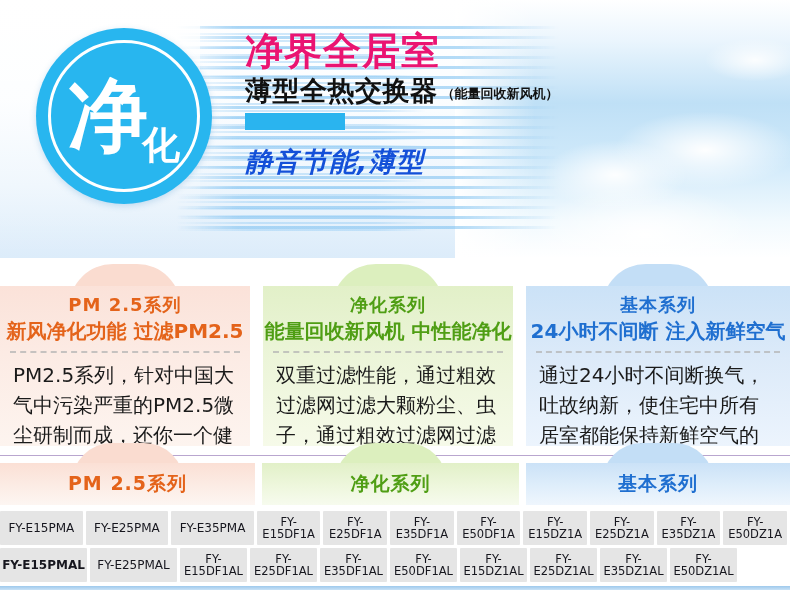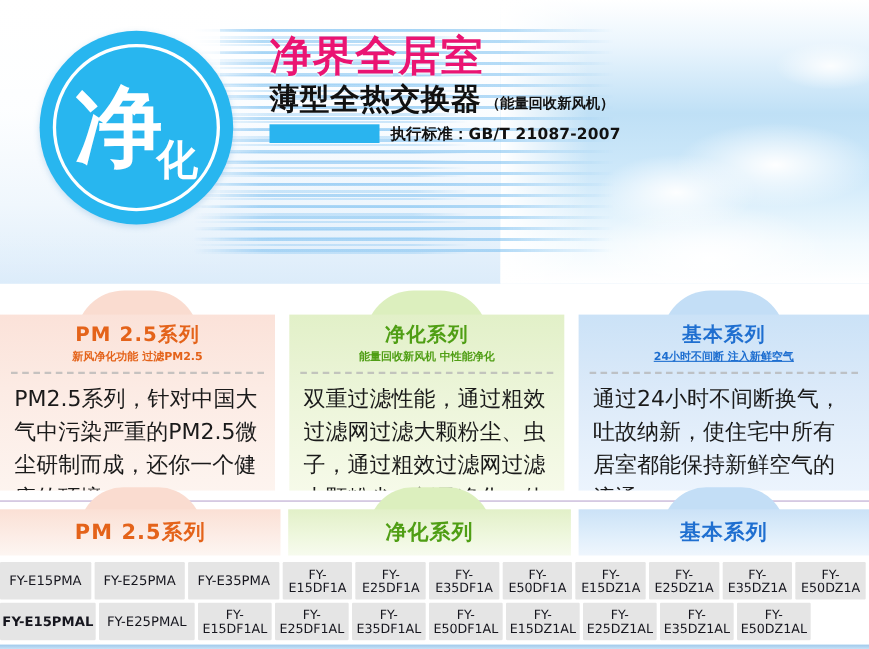--- a/index.html
+++ b/index.html
@@ -64,41 +64,41 @@
   .h-blue{margin-top:14px;color:#1450d8;font-size:27px;font-weight:bold;font-style:italic;
     letter-spacing:1px;}
 
   
   .features{position:absolute;left:0;top:258px;width:790px;height:190px;}
   .fcol{position:absolute;top:28px;height:160px;}
   .dome{position:absolute;top:-22px;left:50%;transform:translateX(-50%);
     width:112px;height:44px;border-radius:56px 56px 0 0;}
   .fbody{position:absolute;left:0;top:0;width:100%;height:160px;overflow:hidden;}
   .ftitle{text-align:center;padding-top:8px;font-size:18px;font-weight:bold;line-height:1.25;}
-  .fsub{text-align:center;font-size:10px;font-weight:bold;line-height:1.3;margin-top:1px;}
+  .fsub{text-align:center;font-size:20px;font-weight:bold;line-height:1.3;margin-top:1px;}
   .fdash{margin:7px 10px 0 10px;border-top:2px dashed #b5b5b5;opacity:.75;}
   .fdesc{padding:7px 13px 0 13px;font-size:20px;line-height:1.5;color:#1a1a1a;font-weight:400;}
 
   .f1{left:0;width:250px;}
   .f1 .fbody{background:linear-gradient(180deg,#fbe2d9 0%,#fcebe4 42%,#fdf4ef 100%);}
   .f1 .dome{background:#fadcd0;}
   .f1 .ftitle{color:#e4631a;letter-spacing:1px;}
   .f1 .fsub{color:#e4631a;}
 
   .f2{left:263px;width:250px;}
   .f2 .fbody{background:linear-gradient(180deg,#e2f0c8 0%,#ecf5d9 45%,#f6fae9 100%);}
   .f2 .dome{background:#dcefbe;}
   .f2 .ftitle{color:#4f9e14;letter-spacing:1px;}
   .f2 .fsub{color:#4f9e14;}
 
   .f3{left:526px;width:264px;}
   .f3 .fbody{background:linear-gradient(180deg,#cbe2f7 0%,#dceaf9 45%,#ecf4fd 100%);}
   .f3 .dome{background:#c3def6;}
   .f3 .ftitle{color:#1f6fd0;letter-spacing:1px;}
-  .f3 .fsub{color:#1f6fd0;text-decoration:underline;}
+  .f3 .fsub{color:#1f6fd0;}
 
   
   .table-wrap{position:absolute;left:0;top:455px;width:790px;height:135px;}
   .trule{position:absolute;left:0;top:0;width:790px;height:1px;background:#b9a6cf;}
   .thead{position:absolute;left:0;top:8px;width:790px;height:42px;}
   .thcell{position:absolute;top:0;height:42px;}
   .thdome{position:absolute;top:-20px;left:50%;transform:translateX(-50%);
     width:112px;height:40px;border-radius:56px 56px 0 0;}
   .thbody{position:absolute;left:0;top:0;width:100%;height:42px;
     display:flex;align-items:center;justify-content:center;
@@ -143,22 +143,22 @@
     </div>
 
     <div class="head-txt">
       <div class="h-pink">净界全居室</div>
       <div class="h-row2">
         <span class="h-black">薄型全热交换器</span>
         <span class="h-paren">（能量回收新风机）</span>
       </div>
       <div class="h-row3">
         <span class="h-chip"></span>
-        <span class="h-std">执行标准：GB/T 21087-2007</span>
-      </div>
+      </div>
+      <div class="h-blue">静音节能,薄型</div>
     </div>
   </div>
 
   <div class="features">
 
     <div class="fcol f1">
       <div class="dome"></div>
       <div class="fbody">
         <div class="ftitle">PM 2.5系列</div>
         <div class="fsub">新风净化功能 过滤PM2.5</div>

